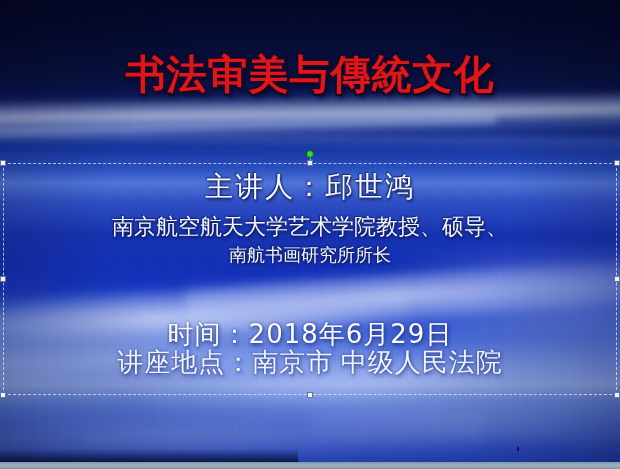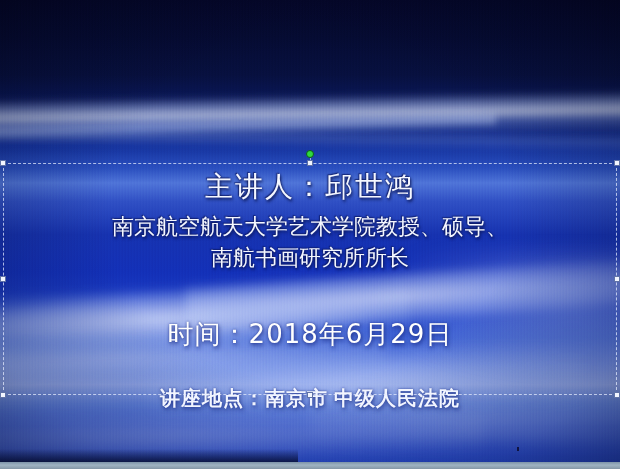--- a/index.html
+++ b/index.html
@@ -183,36 +183,35 @@
   .white-line{
     font-family:"DejaVu Serif","Liberation Serif",serif;
     color:#f4f7ff;
     text-shadow:
       0 0 2px rgba(20,34,110,.95),
       1px 2px 3px rgba(8,16,70,.85),
       -1px -1px 1px rgba(14,26,96,.7);
   }
   #speaker{top:168px;font-size:28px;letter-spacing:2px;font-weight:400;}
   #affil1 {top:212px;font-size:22px;letter-spacing:0px;font-weight:400;}
-  #affil2 {top:243px;font-size:22px;letter-spacing:0px;font-weight:400;}
+  #affil2 {top:243px;font-size:18px;letter-spacing:0px;font-weight:400;}
 
   #date{
     top:317px;font-size:26px;letter-spacing:1px;font-weight:400;
     color:#ffffff;
     text-shadow:
       0 0 2px rgba(40,60,150,.85),
       1px 2px 4px rgba(20,34,120,.8);
   }
   #venue{
-    top:345px;font-size:20px;letter-spacing:1px;font-weight:700;
+    top:345px;font-size:26px;letter-spacing:1px;font-weight:400;
     color:#f2f5ff;
     text-shadow:
       0 0 2px rgba(40,60,150,.8),
       1px 2px 4px rgba(24,40,130,.8);
-    margin-top: 40px;
   }
   #date .num{font-family:"DejaVu Sans","Liberation Sans",sans-serif;font-weight:400;}
 
   
   #selection{
     position:absolute;
     left:3px;top:163px;right:3px;height:232px;
     border:1px dashed rgba(232,238,255,.72);
     box-sizing:border-box;
     pointer-events:none;
@@ -255,20 +254,21 @@
   <div class="bg-cloud-1"></div>
   <div class="bg-cloud-2"></div>
   <div class="bg-cloud-3"></div>
   <div class="bg-cloud-4"></div>
   <div class="bg-cloud-5"></div>
   <div class="bg-cloud-6"></div>
   <div class="bg-haze-r"></div>
   <div class="bg-scan"></div>
   <div class="bg-vignette"></div>
 
+  <div class="txt" id="title">书法审美与傳統文化</div>
 
   <div class="txt white-line" id="affil1">南京航空航天大学艺术学院教授、硕导、</div>
 
   <div class="txt white-line" id="speaker">主讲人：邱世鸿</div>
 
   <div class="txt white-line" id="affil2">南航书画研究所所长</div>
 
   <div class="txt" id="date"><span>时间：</span><span class="num">2018年6月29日</span></div>
 
   <div class="txt" id="venue">讲座地点：南京市 中级人民法院</div>

